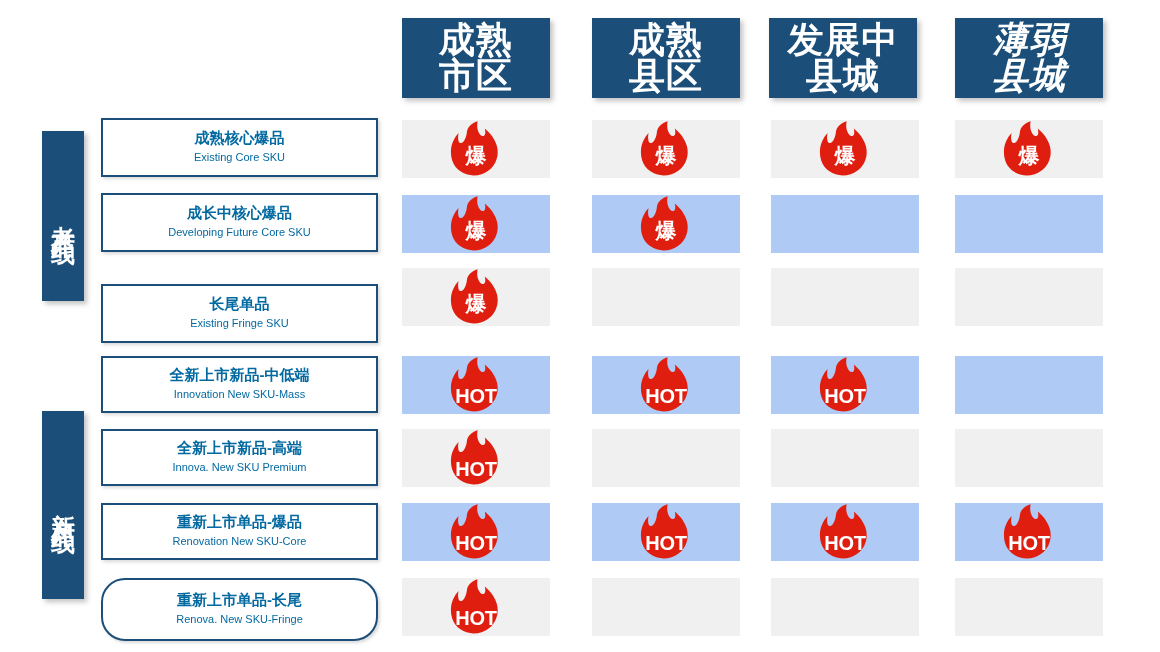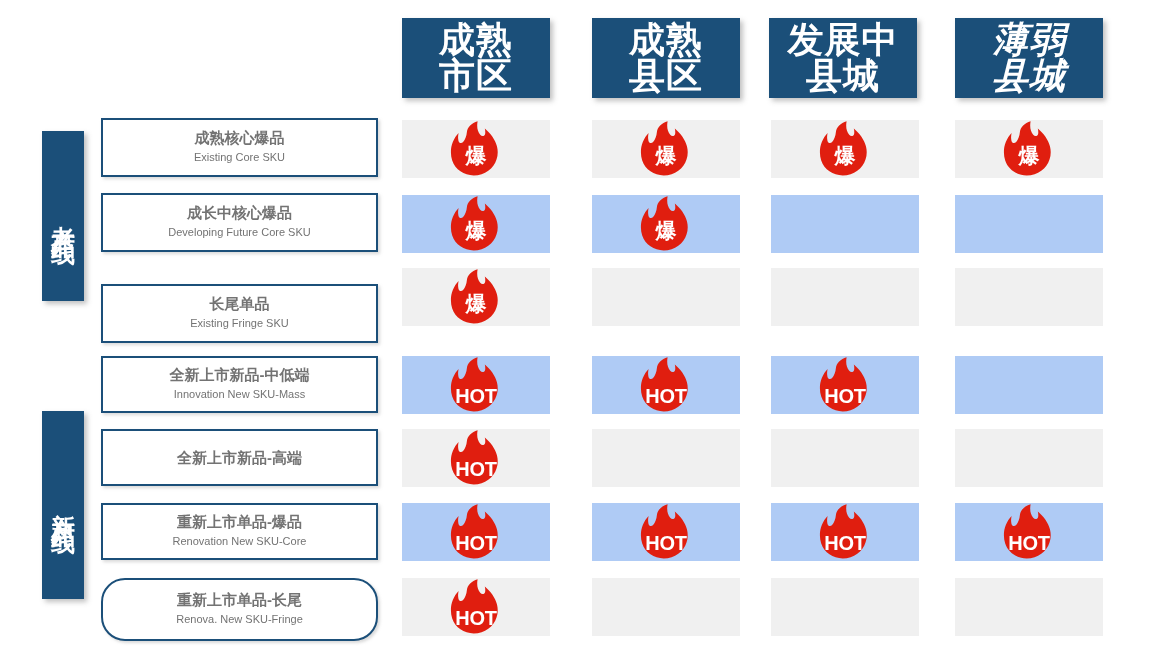--- a/index.html
+++ b/index.html
@@ -68,21 +68,21 @@
     position: absolute;
     left: 101px;
     width: 277px;
     border: 2px solid #1B4F79;
     background: #ffffff;
     box-sizing: border-box;
     display: flex;
     flex-direction: column;
     align-items: center;
     justify-content: center;
-    color: #737373;
+    color: #0369a1;
     box-shadow: 2px 2px 3px rgba(150,150,150,0.35);
   }
   .row-label .cn {
     font-size: 15px;
     font-weight: bold;
     line-height: 19px;
   }
   .row-label .en {
     font-size: 11px;
     font-weight: normal;
@@ -174,20 +174,21 @@
       <div class="row-label" style="top: 284px; height: 59px;">
         <div class="cn">长尾单品</div>
         <div class="en">Existing Fringe SKU</div>
       </div>
       <div class="row-label" style="top: 356px; height: 57px;">
         <div class="cn">全新上市新品-中低端</div>
         <div class="en">Innovation New SKU-Mass</div>
       </div>
       <div class="row-label" style="top: 429px; height: 57px;">
         <div class="cn">全新上市新品-高端</div>
+        <div class="en">Innova. New SKU Premium</div>
       </div>
       <div class="row-label" style="top: 503px; height: 57px;">
         <div class="cn">重新上市单品-爆品</div>
         <div class="en">Renovation New SKU-Core</div>
       </div>
       <div class="row-label" style="top: 578px; height: 63px; border-radius: 24px;">
         <div class="cn">重新上市单品-长尾</div>
         <div class="en">Renova. New SKU-Fringe</div>
       </div>
     </div>

